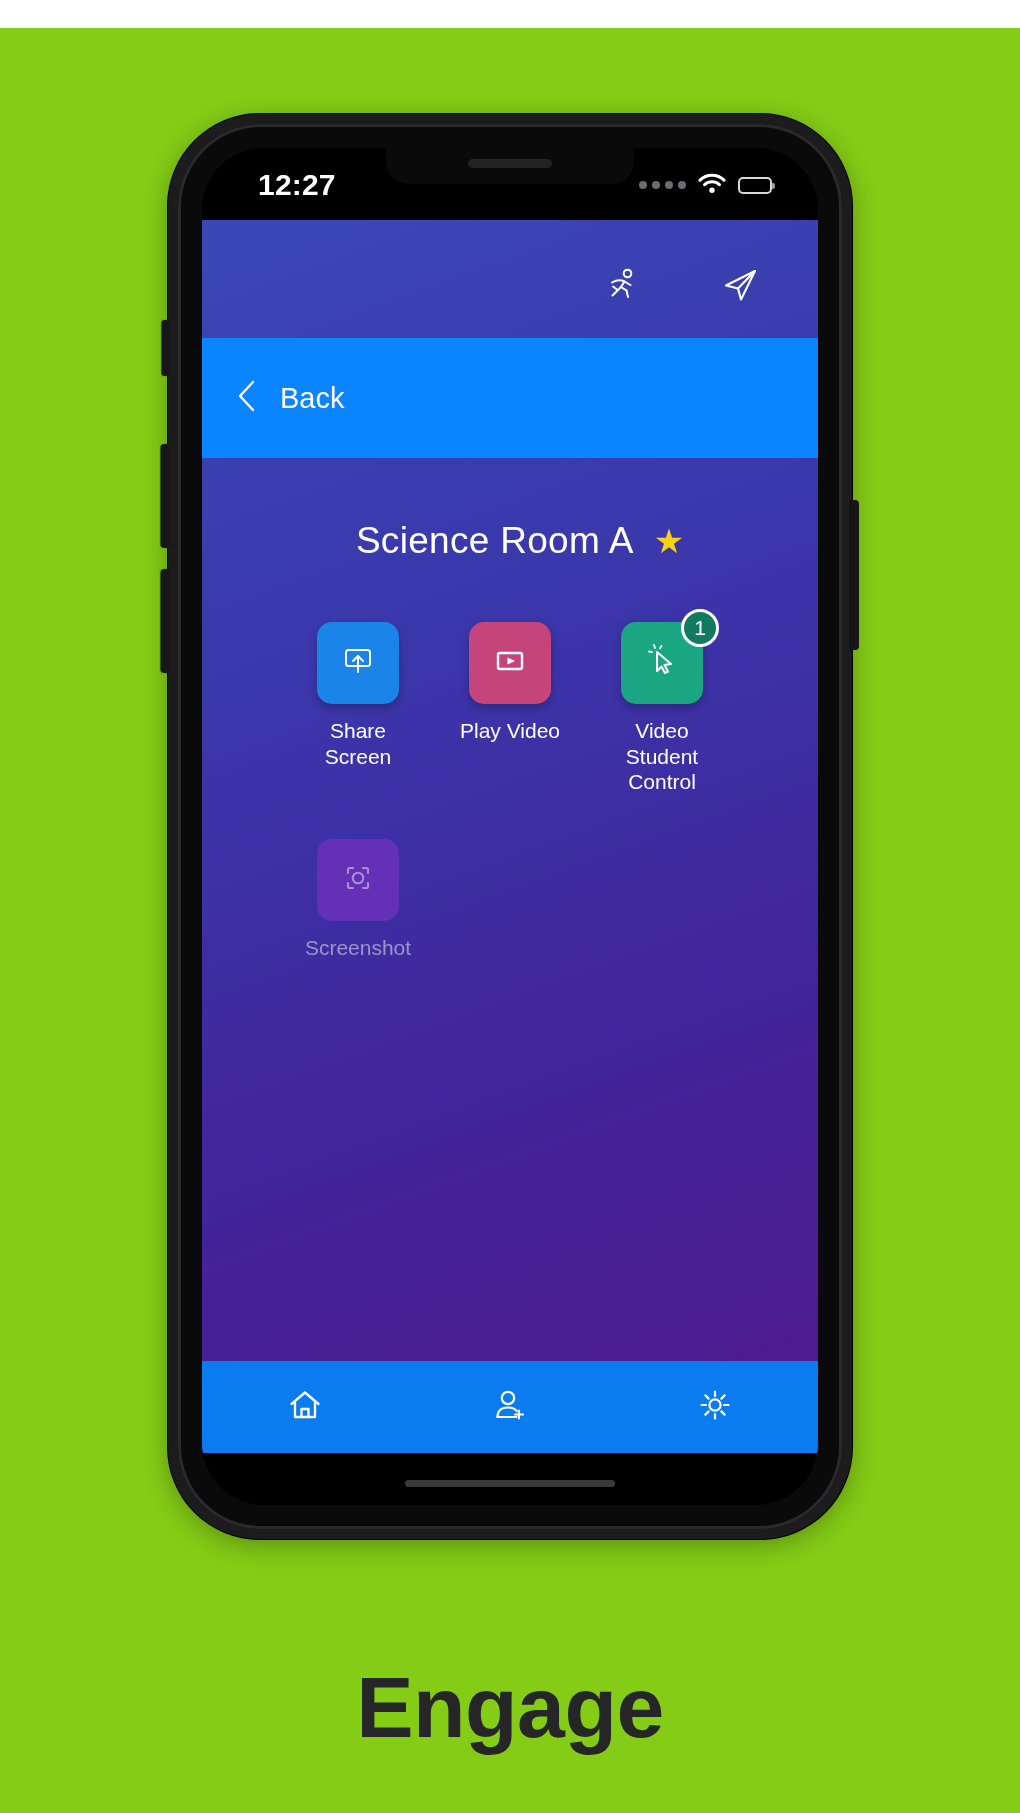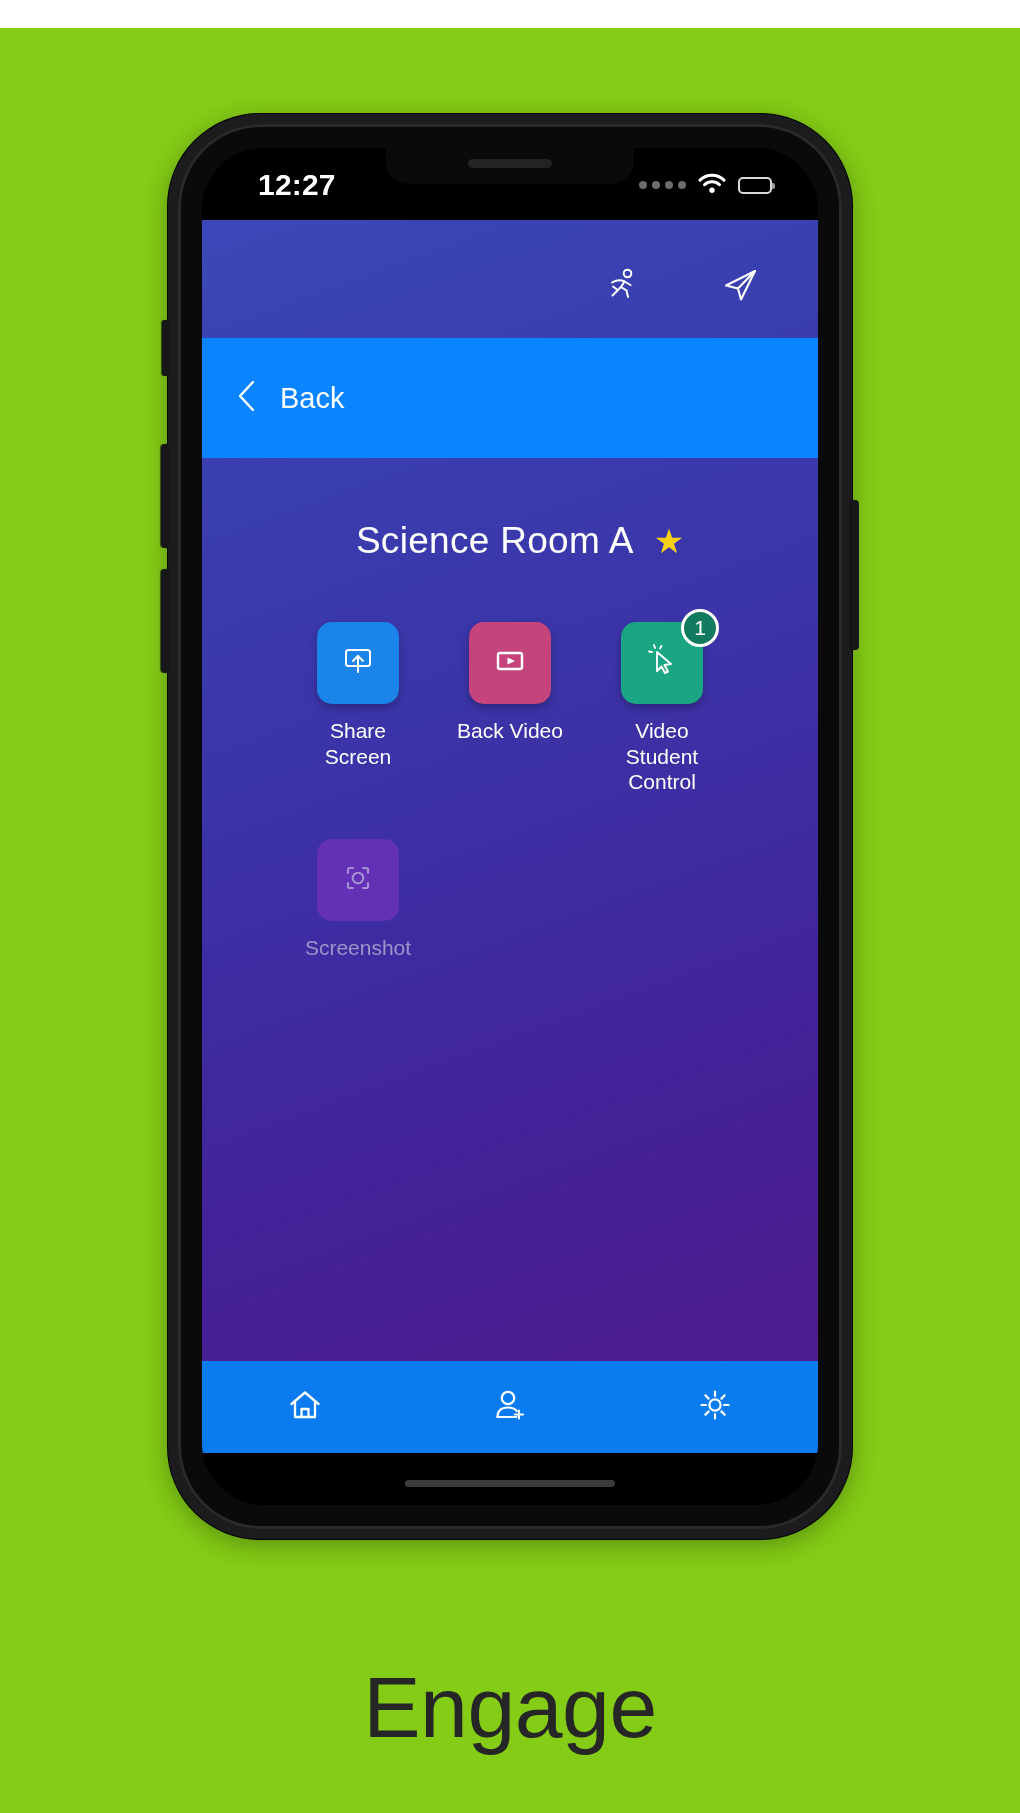--- a/index.html
+++ b/index.html
@@ -262,21 +262,21 @@
     background: #3a3a3c;
     z-index: 30;
   }
 
   #caption {
     position: absolute;
     left: 0; right: 0;
     top: 1630px;
     text-align: center;
     font-size: 86px;
-    font-weight: normal;
+    font-weight: bold;
     color: #262626;
     letter-spacing: -0.5px;
   }
 </style>
 </head>
 <body>
 
 <div id="stage">
 
   <div id="phone-frame">
@@ -367,21 +367,21 @@
 
             <div class="tile">
               <div class="tile-square" style="background:#c6447c">
                 <span>
                   <svg width="44" height="44" viewBox="0 0 44 44">
                     <rect x="10" y="14" width="24" height="16" rx="2" fill="none" stroke="#fff" stroke-width="2.4"></rect>
                     <path d="M19.5 18.5 L27 22 L19.5 25.5 Z" fill="#fff"></path>
                   </svg>
                 </span>
               </div>
-              <div class="tile-label">Back Video</div>
+              <div class="tile-label">Play Video</div>
             </div>
 
 
             <div class="tile">
               <div class="tile-square" style="background:#1aa583">
                 <span>
                   <svg width="44" height="44" viewBox="0 0 44 44">
                     <path d="M17 13 L17 32 L21.5 27.5 L25 34 L28 32.5 L24.5 26 L31 25 Z" fill="none" stroke="#fff" stroke-width="2" stroke-linejoin="round"></path>
                     <path d="M15 9 L14 6" fill="none" stroke="#fff" stroke-width="1.8" stroke-linecap="round"></path>
                     <path d="M20 9.5 L21.5 7" fill="none" stroke="#fff" stroke-width="1.8" stroke-linecap="round"></path>

